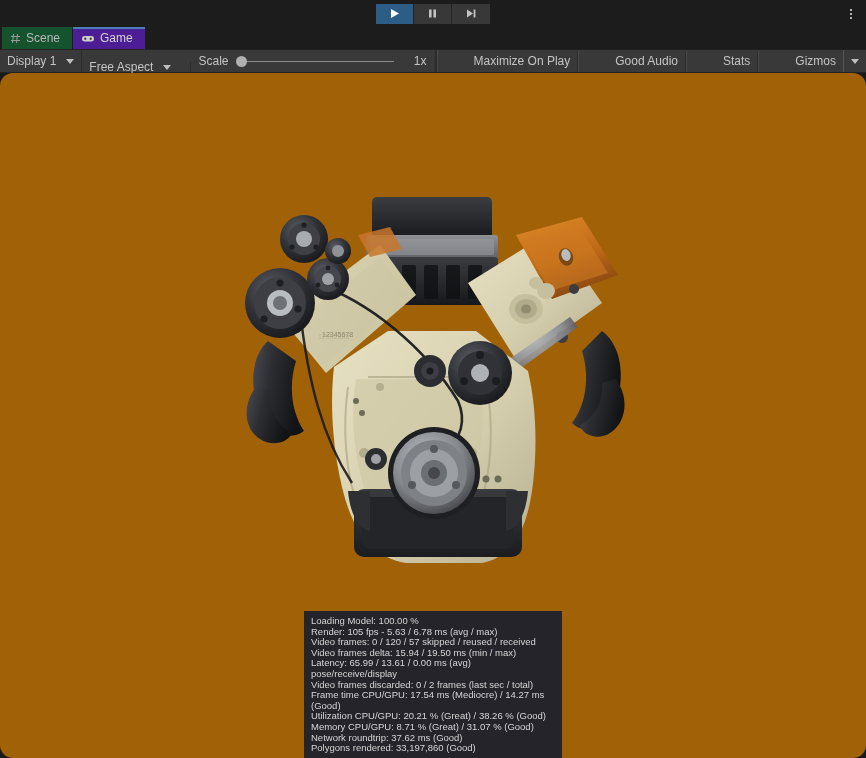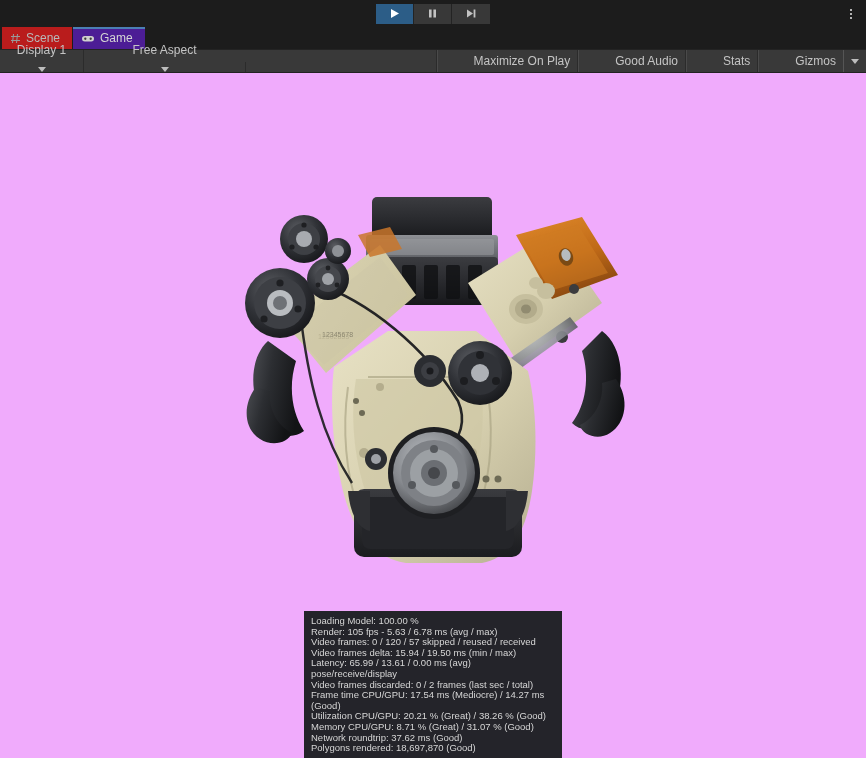--- a/index.html
+++ b/index.html
@@ -52,21 +52,21 @@
     align-items: flex-end;
     padding-left: 2px;
   }
   .tab {
     height: 22px;
     display: flex; align-items: center; gap: 5px;
     padding: 0 12px 0 8px;
     font-size: 12px;
     color: #b9b9b9;
     cursor: pointer;
-    background: #b91c1c;
+    background: #14532d;
     border-right: 1px solid #1c1c1c;
   }
   .tab.active {
     background: #4c1d95;
     color: #d4d4d4;
     box-shadow: inset 0 2px 0 0 #4b7fb5;
   }
   .tab .ticon { display: flex; align-items: center; }
 
   
@@ -80,21 +80,21 @@
     font-size: 12px;
     color: #c4c4c4;
   }
   .tb-seg {
     display: flex; align-items: center;
     padding: 0 7px;
     border-right: 1px solid #2b2b2b;
     cursor: pointer;
     white-space: nowrap;
   }
-  .tb-drop { justify-content: flex-end; gap: 10px; flex-direction: column; }
+  .tb-drop { justify-content: flex-start; gap: 10px; }
   .tb-drop.display { width: 84px; }
   .tb-drop.aspect { width: 162px; margin-top: 12px; }
   .caret {
     width: 0; height: 0;
     border-left: 4px solid transparent;
     border-right: 4px solid transparent;
     border-top: 5px solid #bdbdbd;
   }
   .spacer { flex: 1; border-right: 1px solid #2b2b2b; }
 
@@ -122,22 +122,23 @@
   .scaleval { width: 26px; text-align: right; }
 
   .tb-right { display: flex; align-items: stretch; }
   .tb-right .tb-seg { border-right: 1px solid #2b2b2b; border-left: 1px solid #4a4a4a; padding-left: 36px; }
   .gizmo-caret { padding: 0 7px; display: flex; align-items: center; border-left: 1px solid #555; cursor: pointer; }
 
   
   .gameview {
     position: relative;
     height: 685px;
-    background: #f0abfc;
+    background: #a16207;
     overflow: hidden;
+    border-radius: 13px;
   }
 
   
   .engine {
     position: absolute;
     left: 230px; top: 118px;
     width: 420px; height: 382px;
   }
   .engine svg { display: block; width: 100%; height: 100%; }
 
@@ -220,20 +221,28 @@
 <div class="gametoolbar">
   <div class="tb-seg tb-drop display">
     <span>Display 1</span>
     <span class="caret"></span>
   </div>
   <div class="tb-seg tb-drop aspect">
     <span>Free Aspect</span>
     <span class="caret"></span>
   </div>
 
+  <div class="scalewrap">
+    <span>Scale</span>
+    <div class="slider">
+      <div class="track"></div>
+      <div class="knob"></div>
+    </div>
+    <span class="scaleval">1x</span>
+  </div>
 
   <div class="spacer"></div>
 
   <div class="tb-right">
     <div class="tb-seg">
       <span>Maximize On Play</span>
     </div>
     <div class="tb-seg">
       <span>Good Audio</span>
     </div>
@@ -446,16 +455,16 @@
     <div>Loading Model: 100.00 %</div>
     <div>Render: 105 fps - 5.63 / 6.78 ms (avg / max)</div>
     <div>Video frames: 0 / 120 / 57 skipped / reused / received</div>
     <div>Video frames delta: 15.94 / 19.50 ms (min / max)</div>
     <div>Latency: 65.99 / 13.61 / 0.00 ms (avg) pose/receive/display</div>
     <div>Video frames discarded: 0 / 2 frames (last sec / total)</div>
     <div>Frame time CPU/GPU: 17.54 ms (Mediocre) / 14.27 ms (Good)</div>
     <div>Utilization CPU/GPU: 20.21 % (Great) / 38.26 % (Good)</div>
     <div>Memory CPU/GPU: 8.71 % (Great) / 31.07 % (Good)</div>
     <div>Network roundtrip: 37.62 ms (Good)</div>
-    <div>Polygons rendered: 18,697,870 (Good)</div>
+    <div>Polygons rendered: 33,197,860 (Good)</div>
   </div>
 
 </div>
 
 </body></html>

